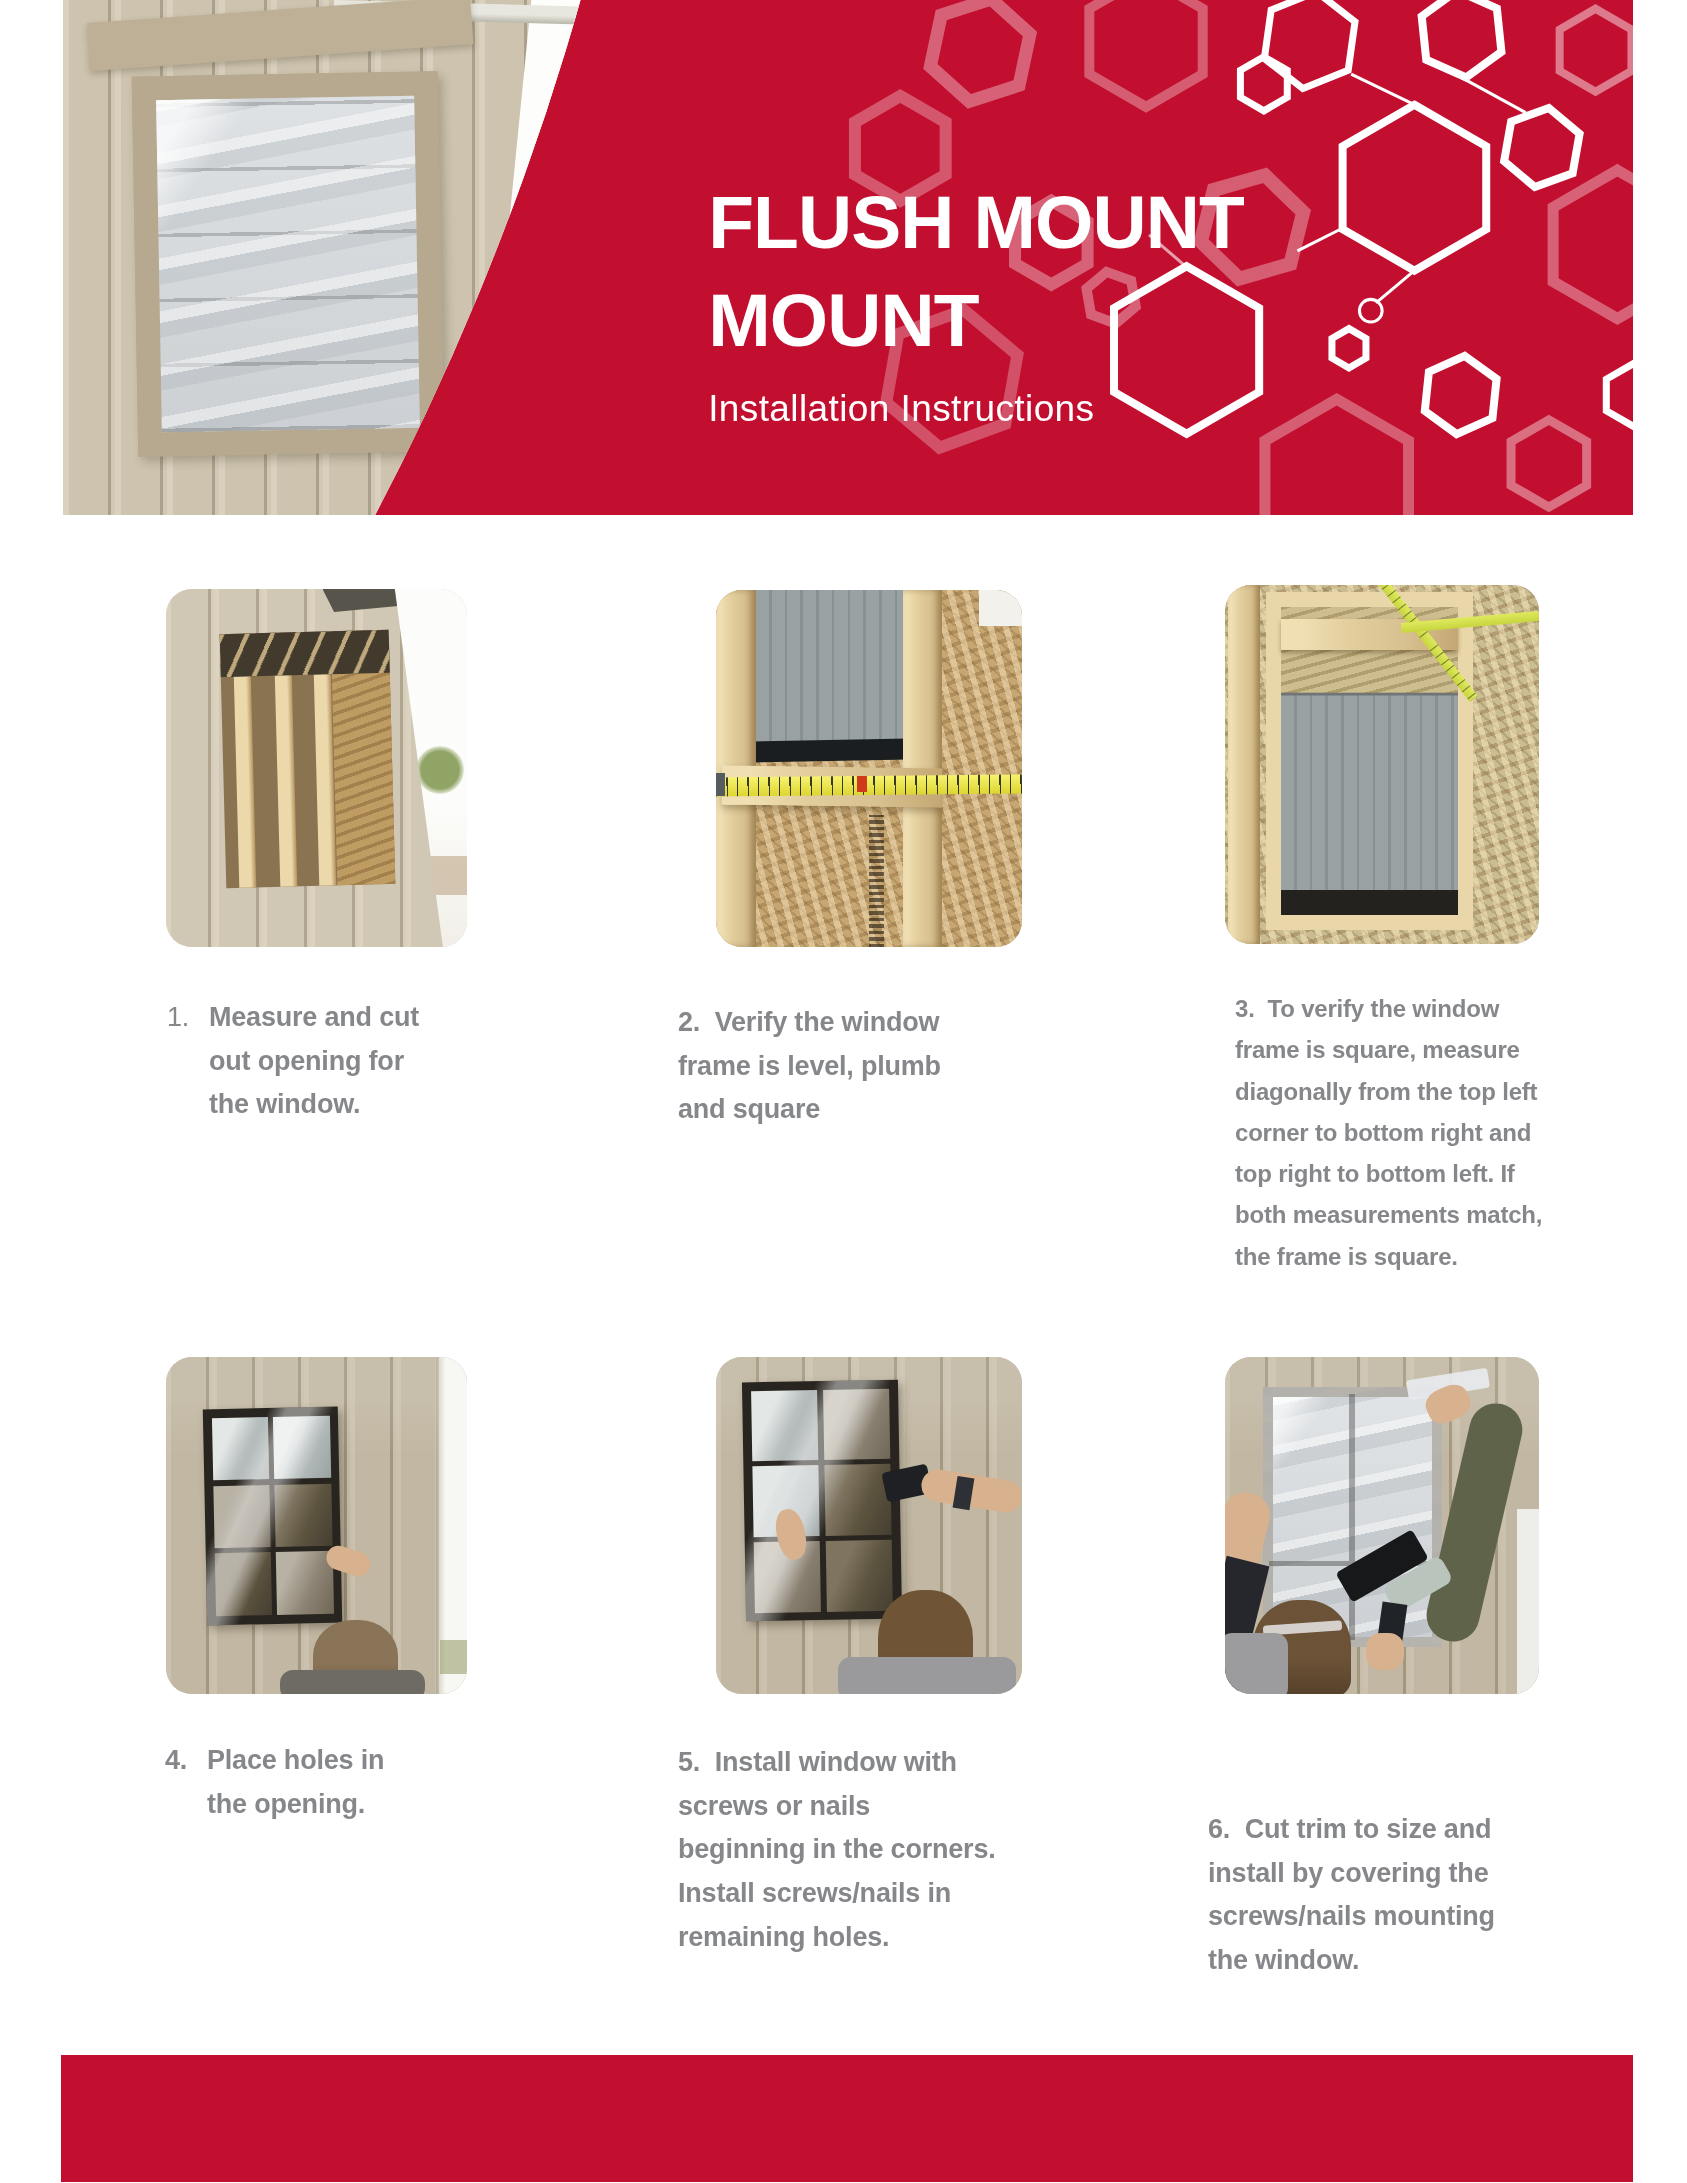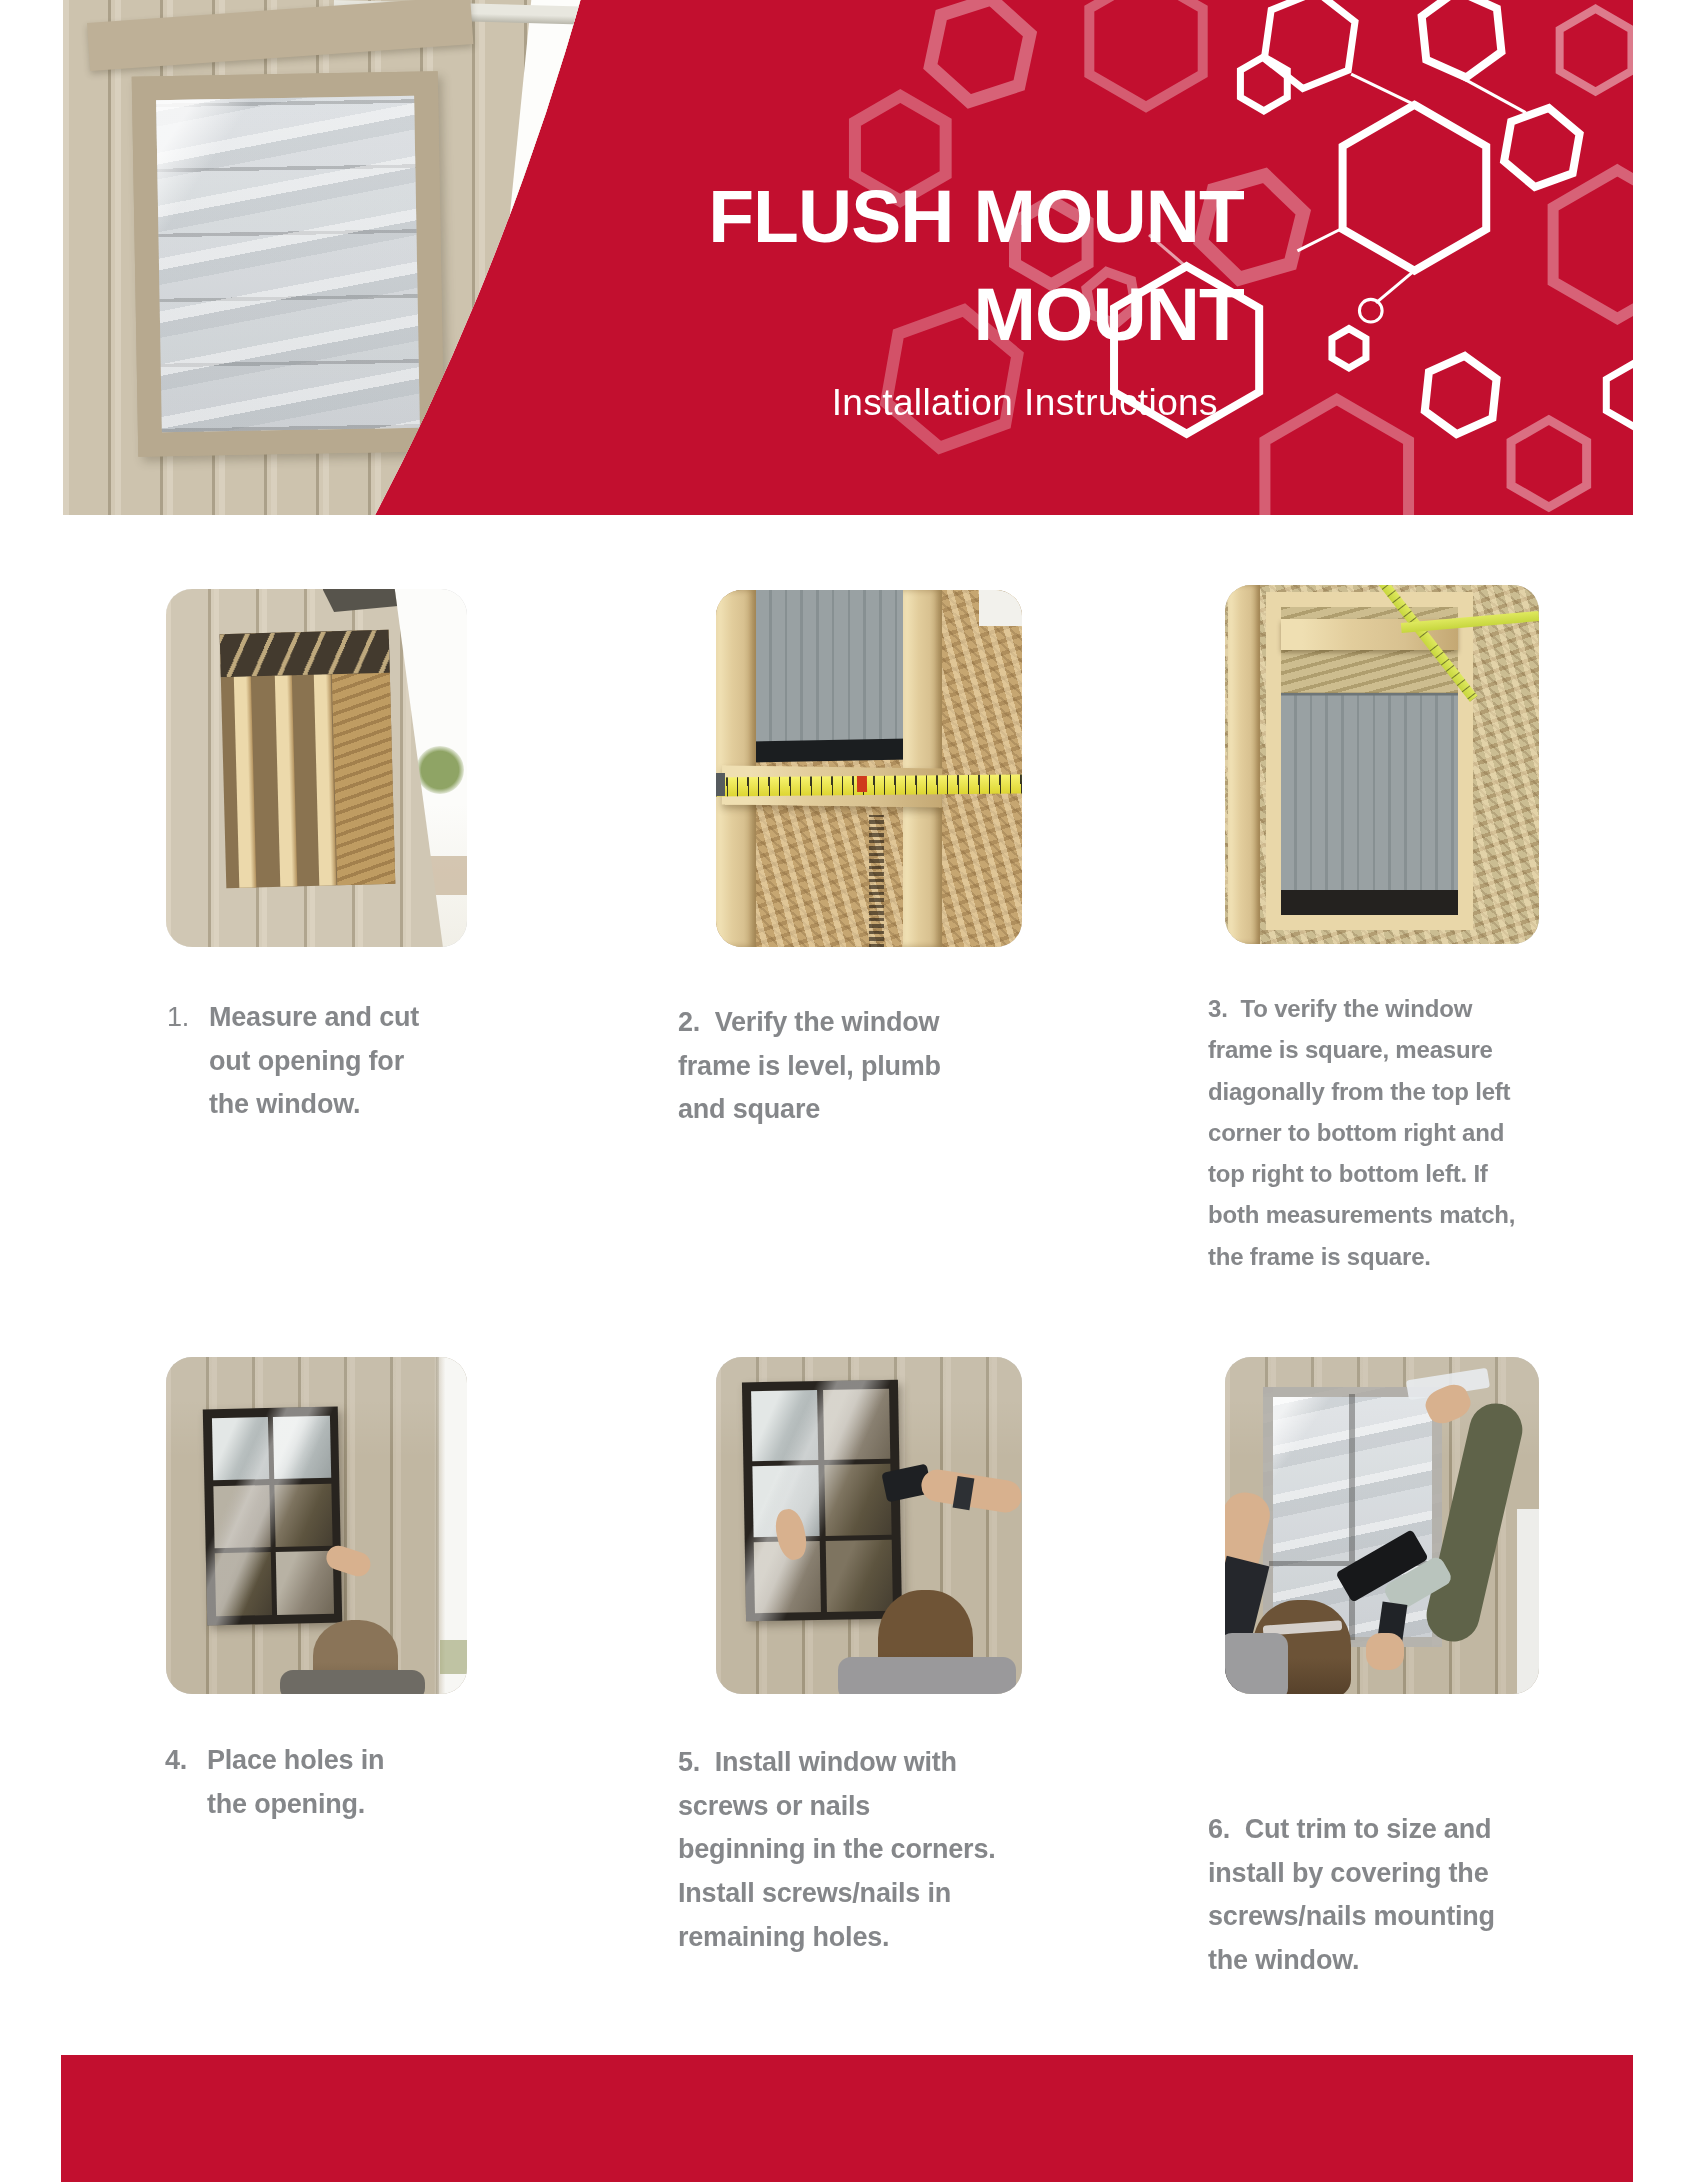--- a/index.html
+++ b/index.html
@@ -15,21 +15,21 @@
   }
 
   
   .header-red{
     position:absolute;left:0;top:0;width:1633px;height:515px;
     background:var(--red);overflow:hidden;
   }
   .hex-svg{position:absolute;left:0;top:0;width:1633px;height:515px;}
 
   .title-block{
-    position:absolute;top:168px;right:389px;text-align:right;color:#ffffff;
+    position:absolute;top:174px;right:389px;text-align:left;color:#ffffff;
   }
   .title-line{
     font-size:75px;font-weight:700;line-height:1.3;letter-spacing:-0.9px;
     white-space:nowrap;
   }
   .subtitle{
     font-size:37px;font-weight:400;letter-spacing:0.4px;margin-top:19px;margin-right:26px;
     white-space:nowrap;
   }
 
@@ -408,21 +408,21 @@
 out opening for
 the window.</div>
   </div>
 
   <div class="cap" style="left:678px;top:1001px;width:380px;">
     <div class="captext">2.&nbsp; Verify the window
 frame is level, plumb
 and square</div>
   </div>
 
-  <div class="cap cap-s3" style="left:1208px;top:988px;width:393px;">
+  <div class="cap cap-s3" style="left:1235px;top:988px;width:393px;">
     <div class="captext">3.&nbsp; To verify the window
 frame is square, measure
 diagonally from the top left
 corner to bottom right and
 top right to bottom left. If
 both measurements match,
 the frame is square.</div>
   </div>
 
   <div class="cap hang" style="left:165px;top:1739px;width:306px;">

